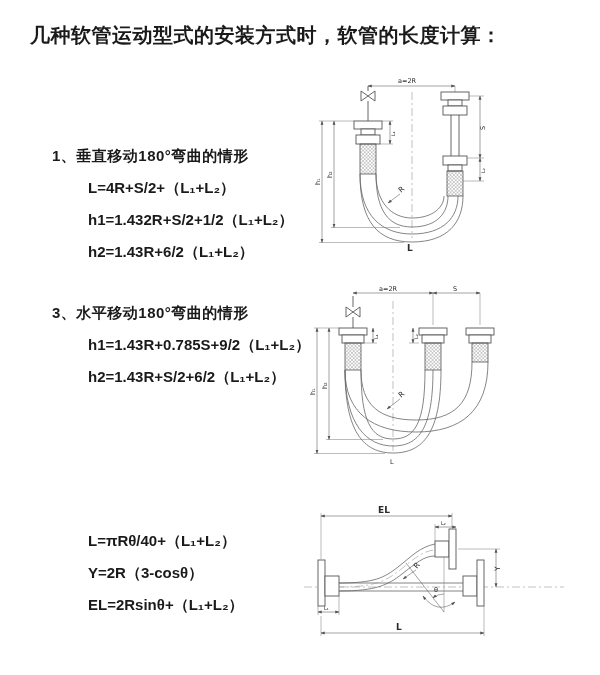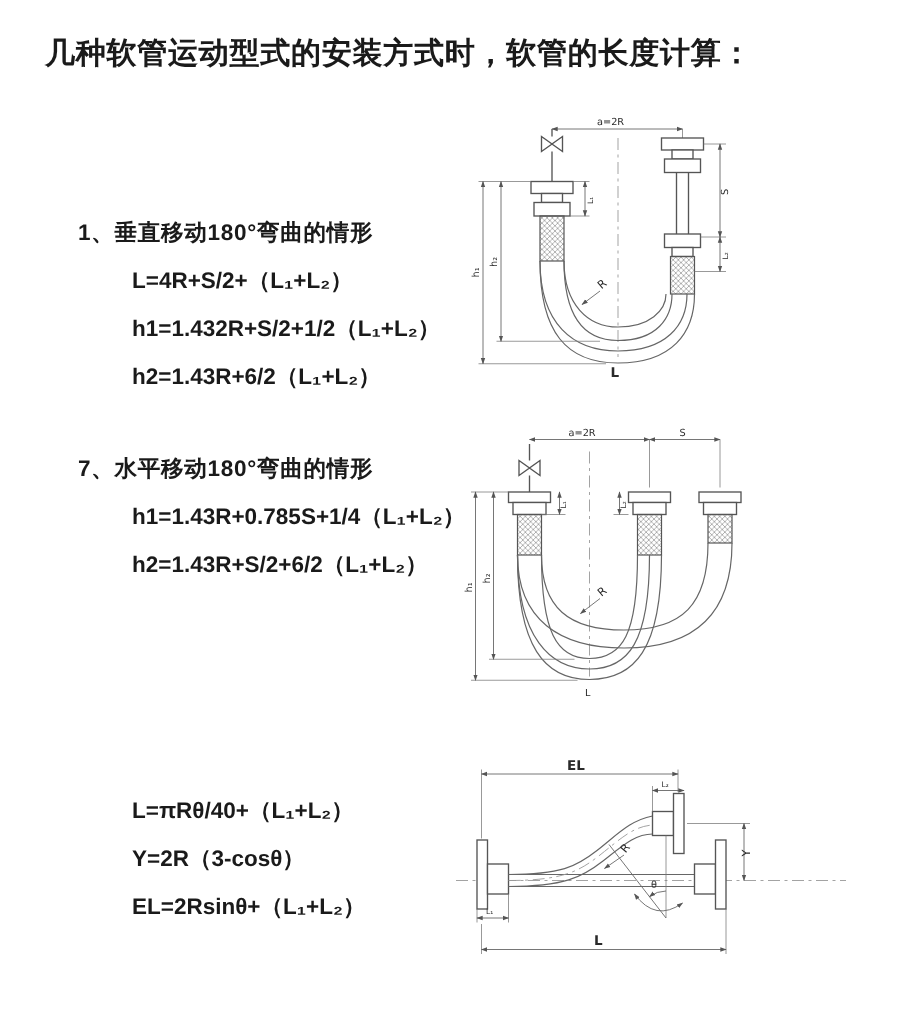--- a/index.html
+++ b/index.html
@@ -33,22 +33,22 @@
   <div class="title">几种软管运动型式的安装方式时，软管的长度计算：</div>
 
   <div class="sec sec1">
     <div class="heading">1、垂直移动180°弯曲的情形</div>
     <div class="formula">L=4R+S/2+（L₁+L₂）</div>
     <div class="formula">h1=1.432R+S/2+1/2（L₁+L₂）</div>
     <div class="formula">h2=1.43R+6/2（L₁+L₂）</div>
   </div>
 
   <div class="sec sec2">
-    <div class="heading">7、水平移动180°弯曲的情形</div>
-    <div class="formula">h1=1.43R+0.785S+1/4（L₁+L₂）</div>
+    <div class="heading">3、水平移动180°弯曲的情形</div>
+    <div class="formula">h1=1.43R+0.785S+9/2（L₁+L₂）</div>
     <div class="formula">h2=1.43R+S/2+6/2（L₁+L₂）</div>
   </div>
 
   <div class="sec sec3">
     <div class="formula">L=πRθ/40+（L₁+L₂）</div>
     <div class="formula">Y=2R（3-cosθ）</div>
     <div class="formula">EL=2Rsinθ+（L₁+L₂）</div>
   </div>
 
   <svg class="diag d1" width="255" height="185" viewBox="0 0 255 185">

